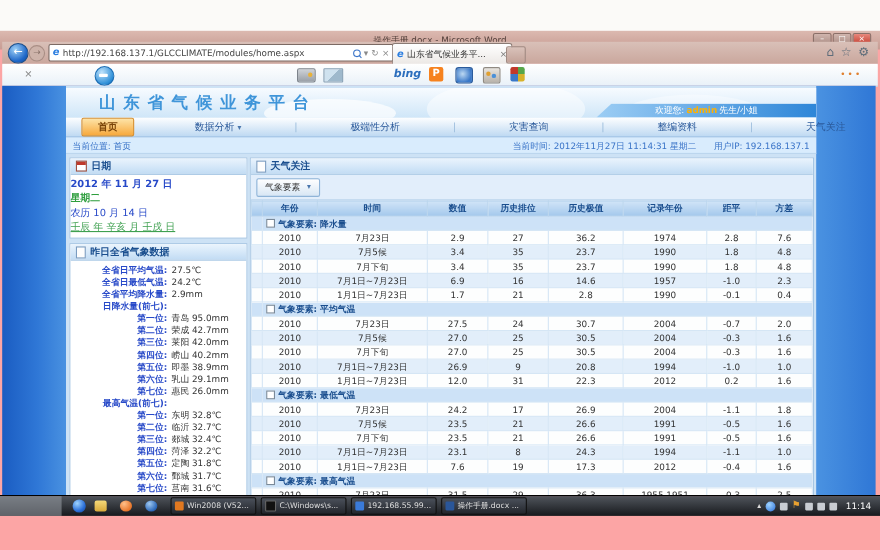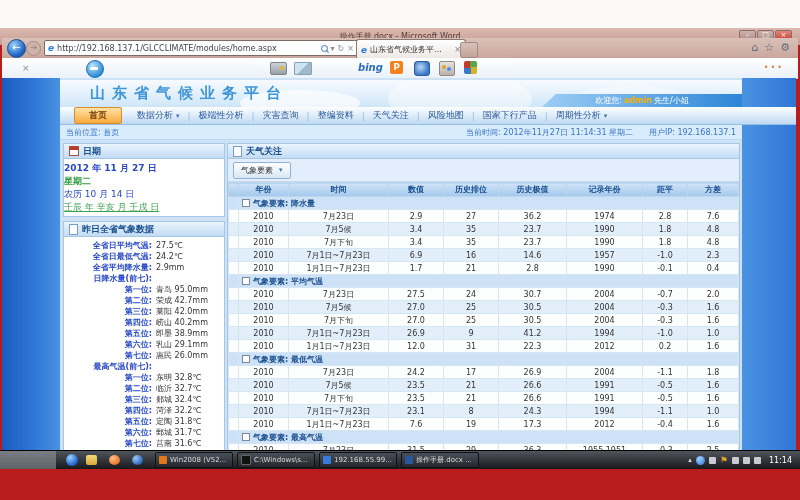--- a/index.html
+++ b/index.html
@@ -1,16 +1,16 @@
 <!DOCTYPE html>
 <html><head>
 <meta charset="utf-8">
 <style>
   html,body{margin:0;padding:0;}
-  .screen{position:relative;width:800px;height:500px;background:#b91c1c;overflow:hidden;
+  .screen{position:relative;width:800px;height:500px;background:#fca5a5;overflow:hidden;
           font-family:"DejaVu Sans","Liberation Sans",sans-serif;}
   
   .desktop-top{position:absolute;top:0;left:0;width:800px;height:30px;background:#fbfaf8;}
   .word-bar{position:absolute;top:28px;left:0;width:800px;height:17px;
             background:linear-gradient(#dcb9b0,#c79c93);}
   .word-title{position:absolute;top:3px;left:0;right:0;text-align:center;font-size:8px;color:#53403b;}
   .word-controls{position:absolute;top:2px;right:8px;display:flex;gap:1px;}
   .wc{width:15px;height:10px;font-size:7px;line-height:9px;text-align:center;color:#fff;
       background:linear-gradient(#cfb4ad,#a98a82);border:1px solid #8a6f68;border-radius:2px;}
   .wc.close{background:linear-gradient(#e8867a,#c0392b);}
@@ -68,23 +68,23 @@
   .site-header{position:absolute;top:2px;left:0;width:682px;height:27px;overflow:hidden;
                background:linear-gradient(#f7fbff,#cfe6f8);}
   .site-header::before{content:"";position:absolute;left:180px;top:10px;width:120px;height:26px;border-radius:50%;
                background:#fff;opacity:.7;box-shadow:160px -4px 0 12px #ffffffaa,330px 2px 0 6px #ffffff88;}
   .site-title{position:absolute;left:30px;top:4px;font-size:15px;font-weight:bold;color:#3f95d9;letter-spacing:7px;white-space:nowrap;}
   .welcome{position:absolute;right:0;bottom:0;height:13px;width:200px;
            background:linear-gradient(90deg,#9ccdf4,#2e86d8);
            clip-path:polygon(14px 0,100% 0,100% 100%,0 100%);
            color:#fff;font-size:8px;display:flex;align-items:center;justify-content:center;gap:2px;}
   .welcome .user{color:#ffb100;font-weight:bold;}
-  .menubar{position:absolute;top:29px;left:0;width:740px;height:18px;box-sizing:border-box;
+  .menubar{position:absolute;top:29px;left:0;width:682px;height:18px;box-sizing:border-box;
            background:linear-gradient(#fdfeff,#bed9f2);border-bottom:1px solid #96bce2;
-           display:flex;align-items:center;padding-left:14px;font-size:9px;color:#2b5a9b;white-space:nowrap;}
+           display:flex;align-items:center;padding-left:14px;font-size:9px;color:#2b5a9b;white-space:nowrap;gap:40px;}
   .menu-item{padding:1px 7px;display:inline-flex;align-items:center;}
   .menu-item.active{background:linear-gradient(#fde3a7,#f7a93c);border:1px solid #d98e2a;border-radius:2px;
            color:#7a4408;font-weight:bold;padding:1px 14px;margin-right:8px;}
   .menu-sep{color:#9bbcdc;margin:0 1px;}
   .caret{font-size:7px;margin-left:3px;color:#4a76ac;}
   .statusrow{position:absolute;top:47px;left:0;width:682px;height:15px;box-sizing:border-box;background:#d9ecfd;
            border-bottom:1px solid #bcd6ee;font-size:8px;color:#3a74c8;display:flex;align-items:center;padding:0 6px;}
   .status-right{margin-left:auto;display:flex;gap:16px;}
   
   .panel{position:absolute;background:#fff;border:1px solid #a6c6e4;overflow:hidden;}
@@ -464,21 +464,21 @@
                 <td>2004</td>
                 <td>-0.3</td>
                 <td>1.6</td>
               </tr>
               <tr class="even">
                 <td></td>
                 <td>2010</td>
                 <td>7月1日~7月23日</td>
                 <td>26.9</td>
                 <td>9</td>
-                <td>41.2</td>
+                <td>20.8</td>
                 <td>1994</td>
                 <td>-1.0</td>
                 <td>1.0</td>
               </tr>
               <tr class="odd">
                 <td></td>
                 <td>2010</td>
                 <td>1月1日~7月23日</td>
                 <td>12.0</td>
                 <td>31</td>

